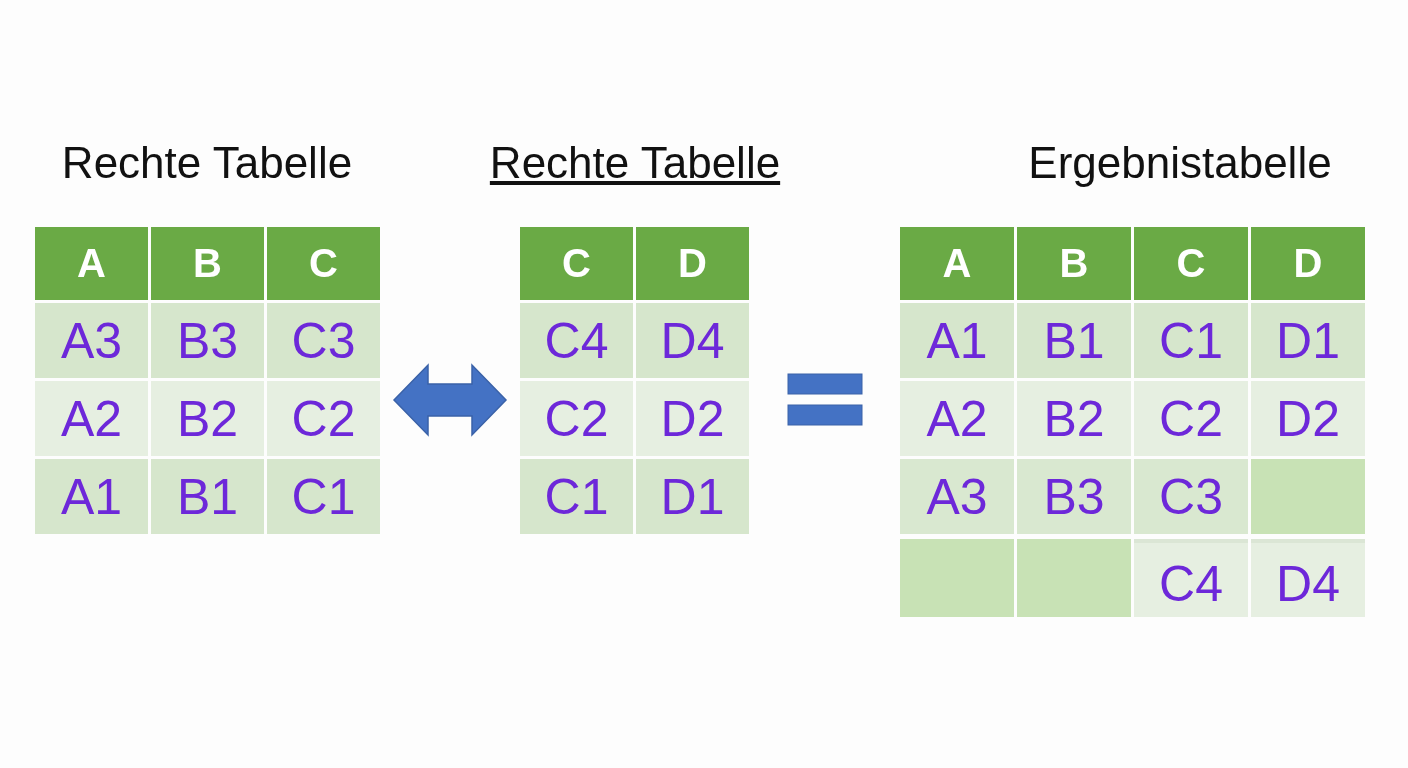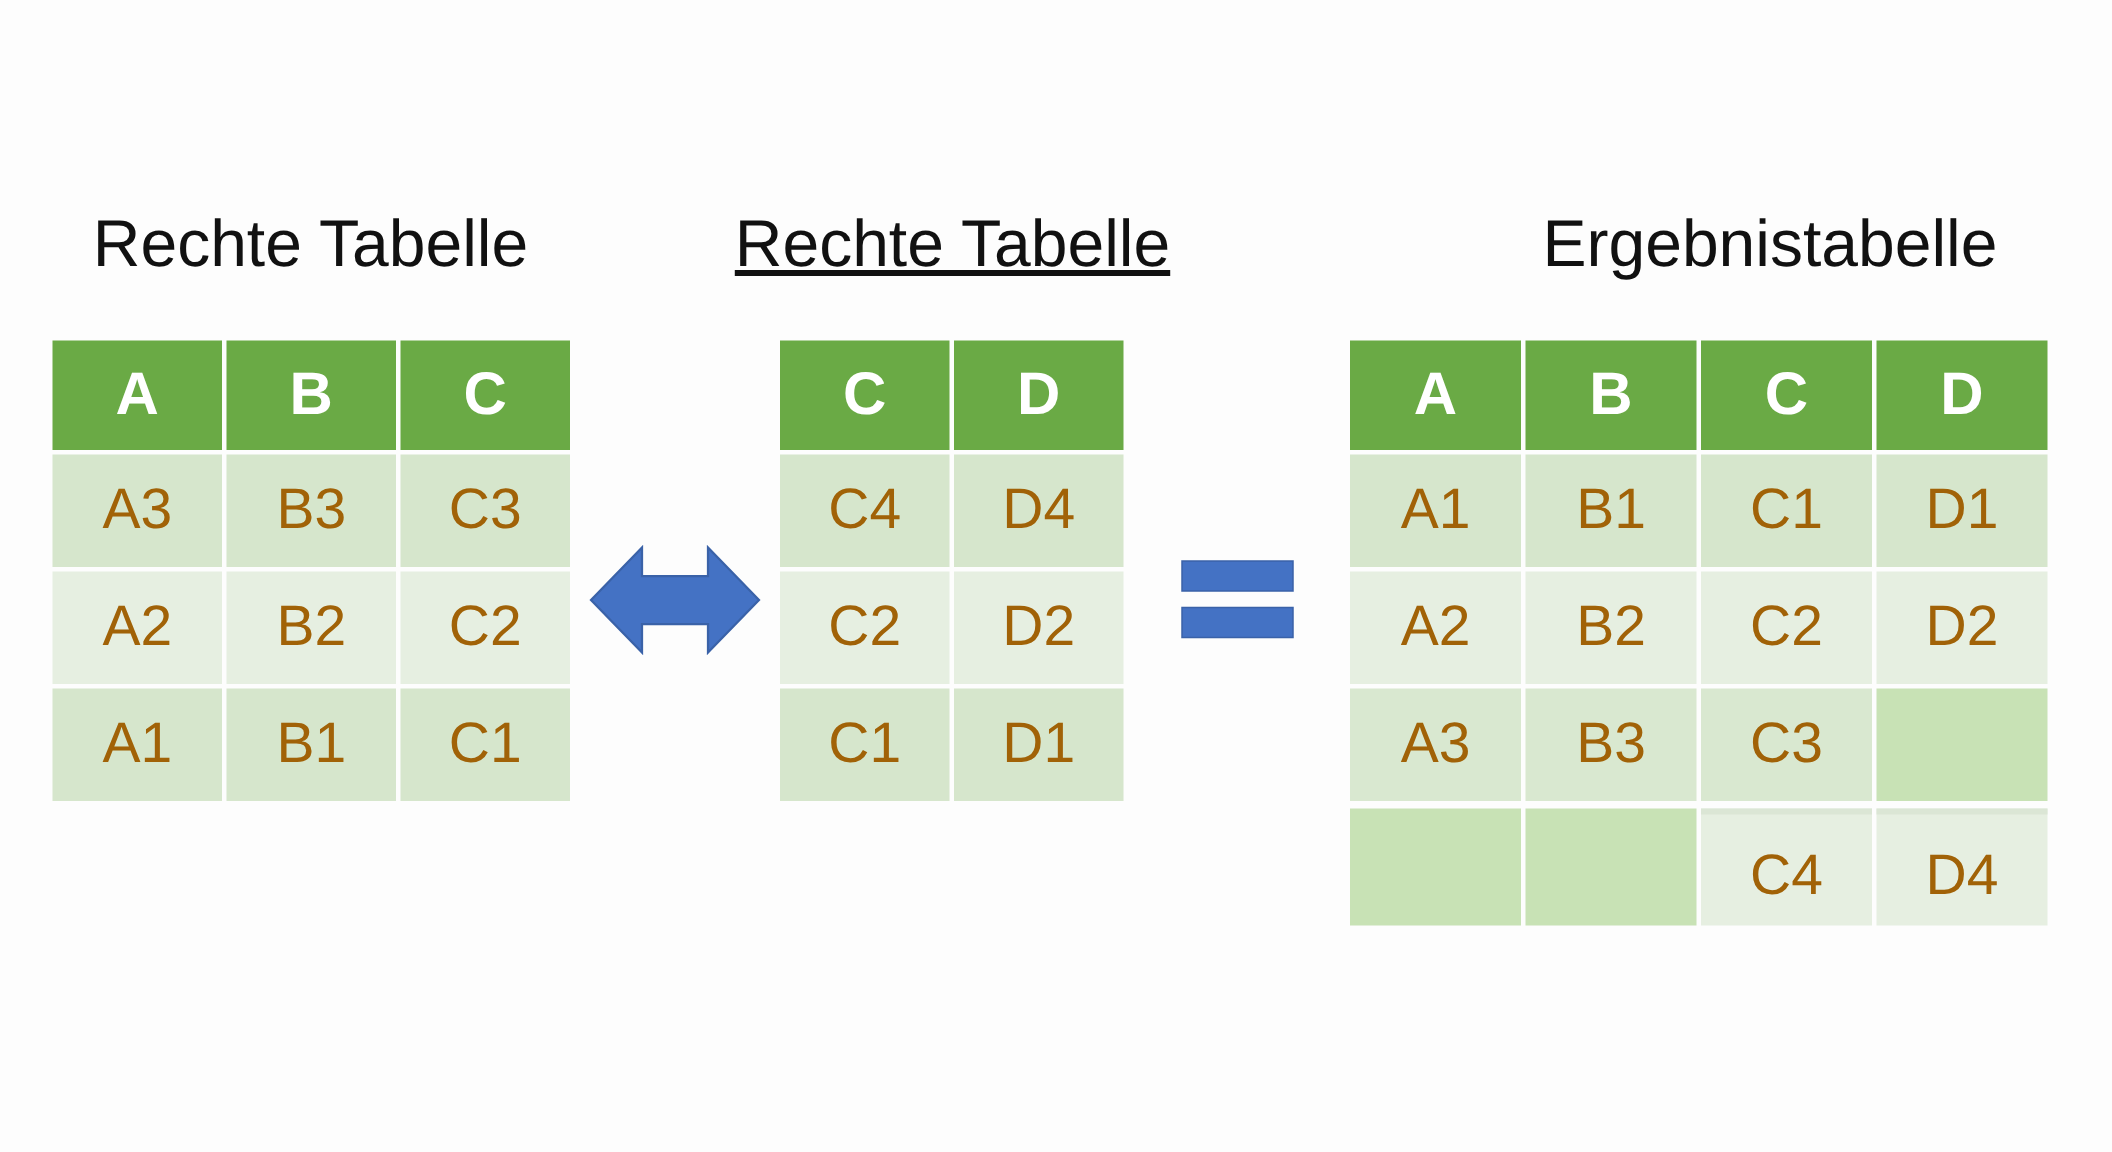--- a/index.html
+++ b/index.html
@@ -1,19 +1,19 @@
 <!DOCTYPE html>
 <html><head>
 <meta charset="utf-8">
 <style>
   html,body{margin:0;padding:0;}
   body{width:1408px;height:768px;background:#fdfdfd;position:relative;overflow:hidden;font-family:"Liberation Sans","DejaVu Sans",sans-serif;}
   .title{position:absolute;top:138px;font-size:44px;color:#111;text-align:center;white-space:nowrap;}
   .tbl{position:absolute;display:grid;gap:3px;background:#fdfdfd;}
-  .cell{display:flex;align-items:center;justify-content:center;font-size:38px;color:#a16207;}
+  .cell{display:flex;align-items:center;justify-content:center;font-size:50px;color:#6d28d9;}
   .hdr{background:#6aaa45;color:#fff;font-weight:bold;font-size:40px;}
   .r-dark{background:#d6e6cc;}
   .r-light{background:#e6efe1;}
   .r-mid{background:#d9e8d0;}
   .r-empty{background:#c8e2b5;}
   .arrow{position:absolute;left:392px;top:362px;}
   .eq{position:absolute;left:787px;top:373px;}
 </style>
 </head>
 <body>

